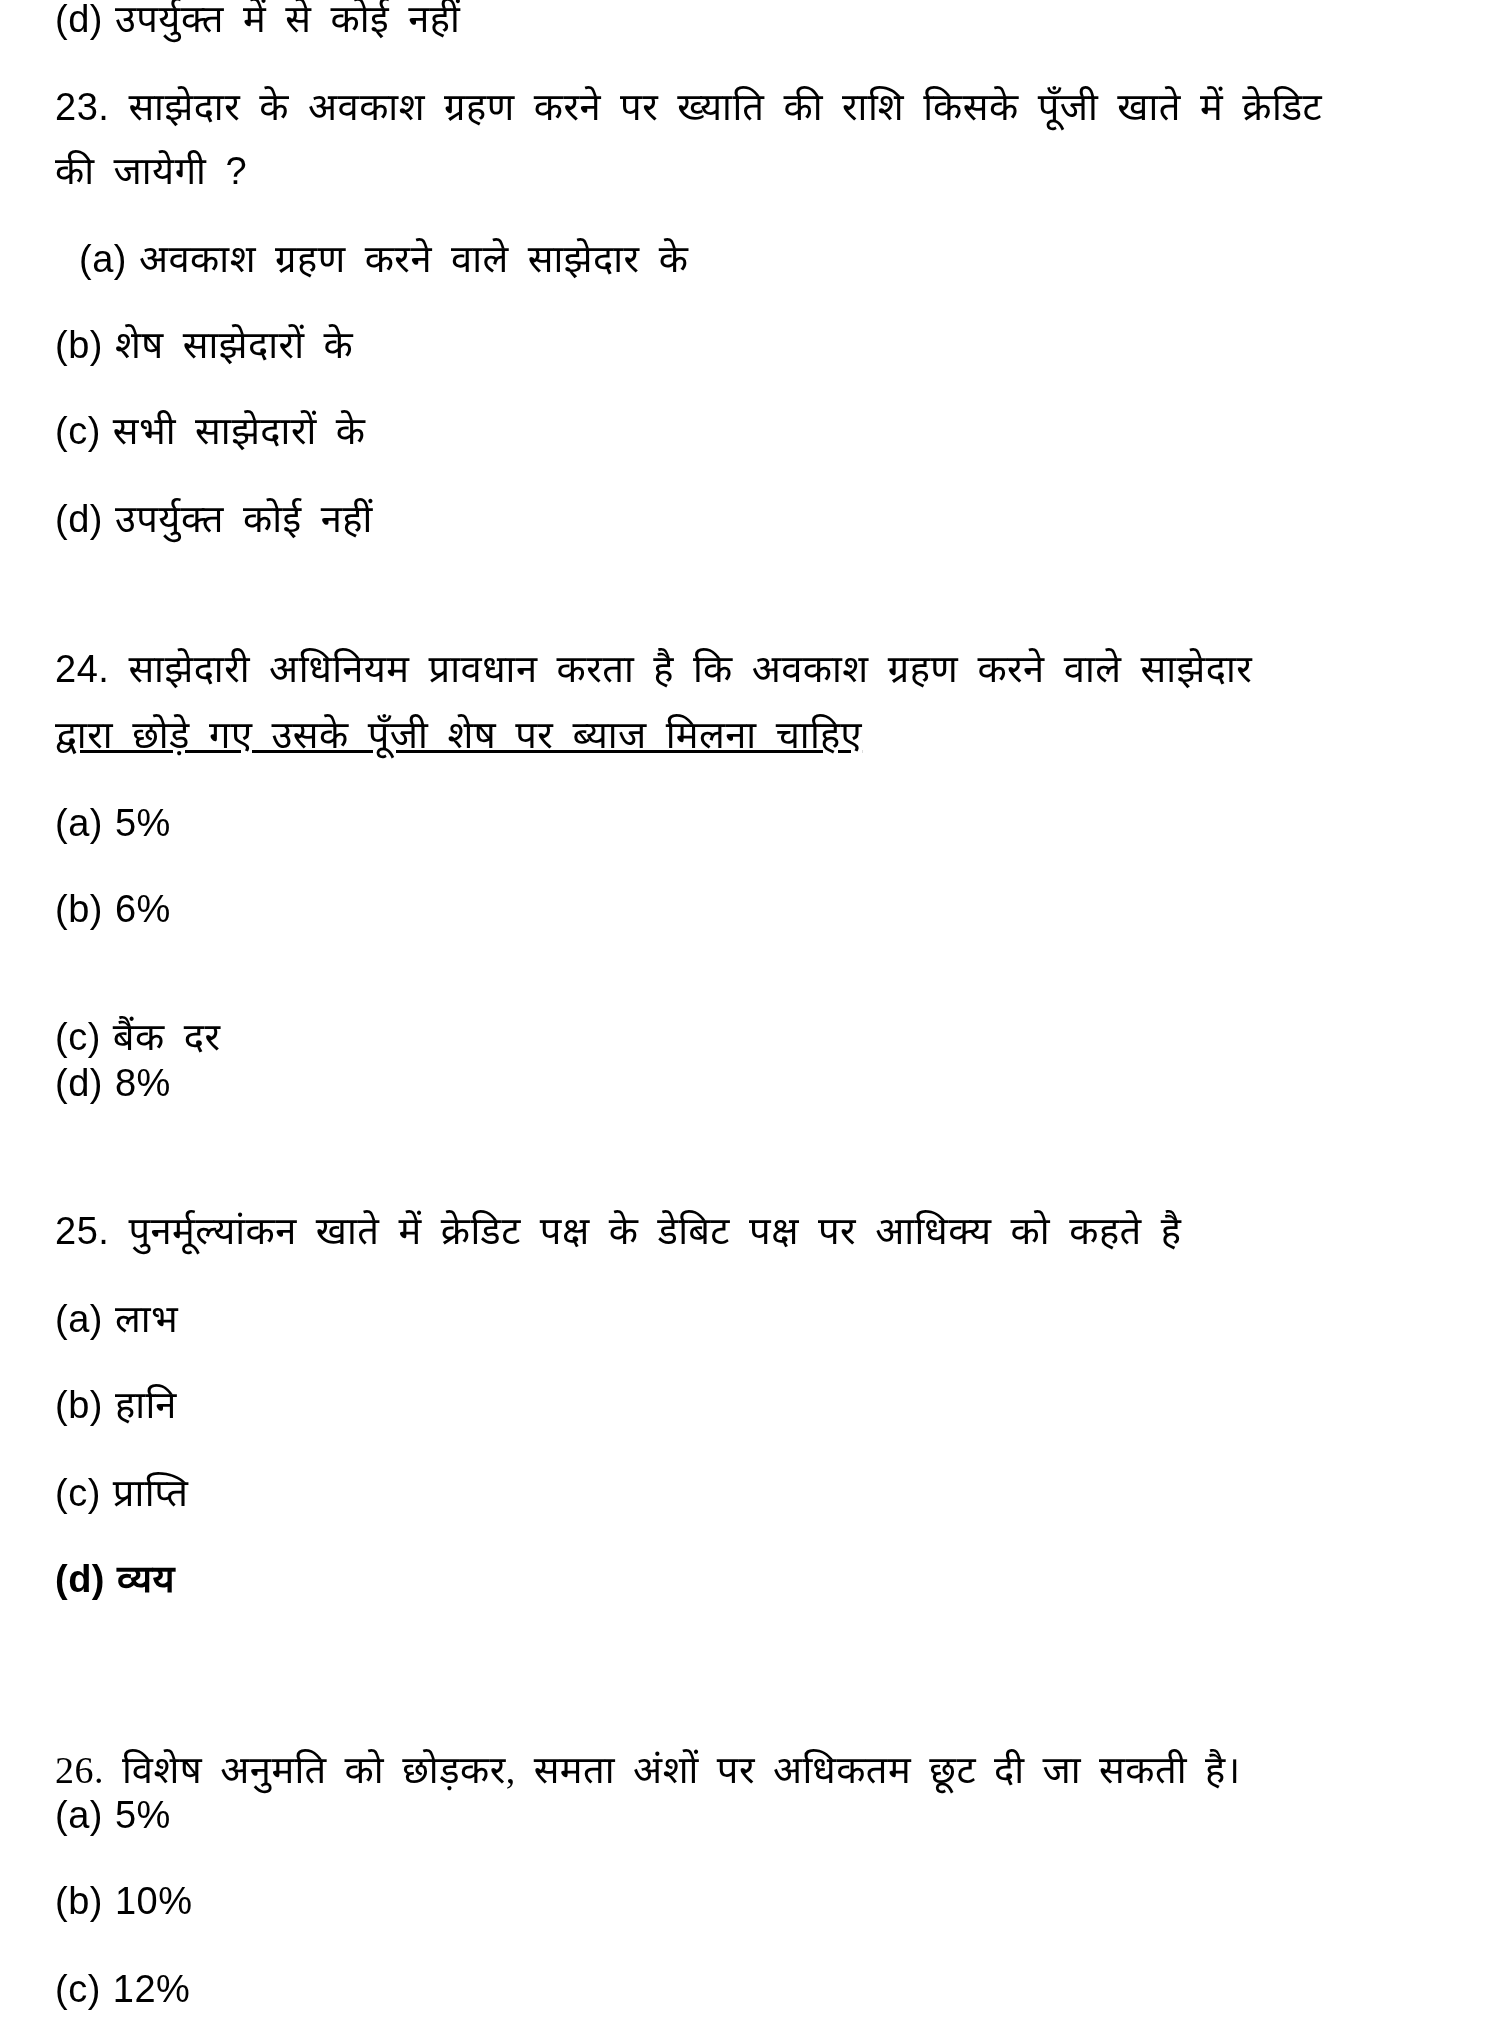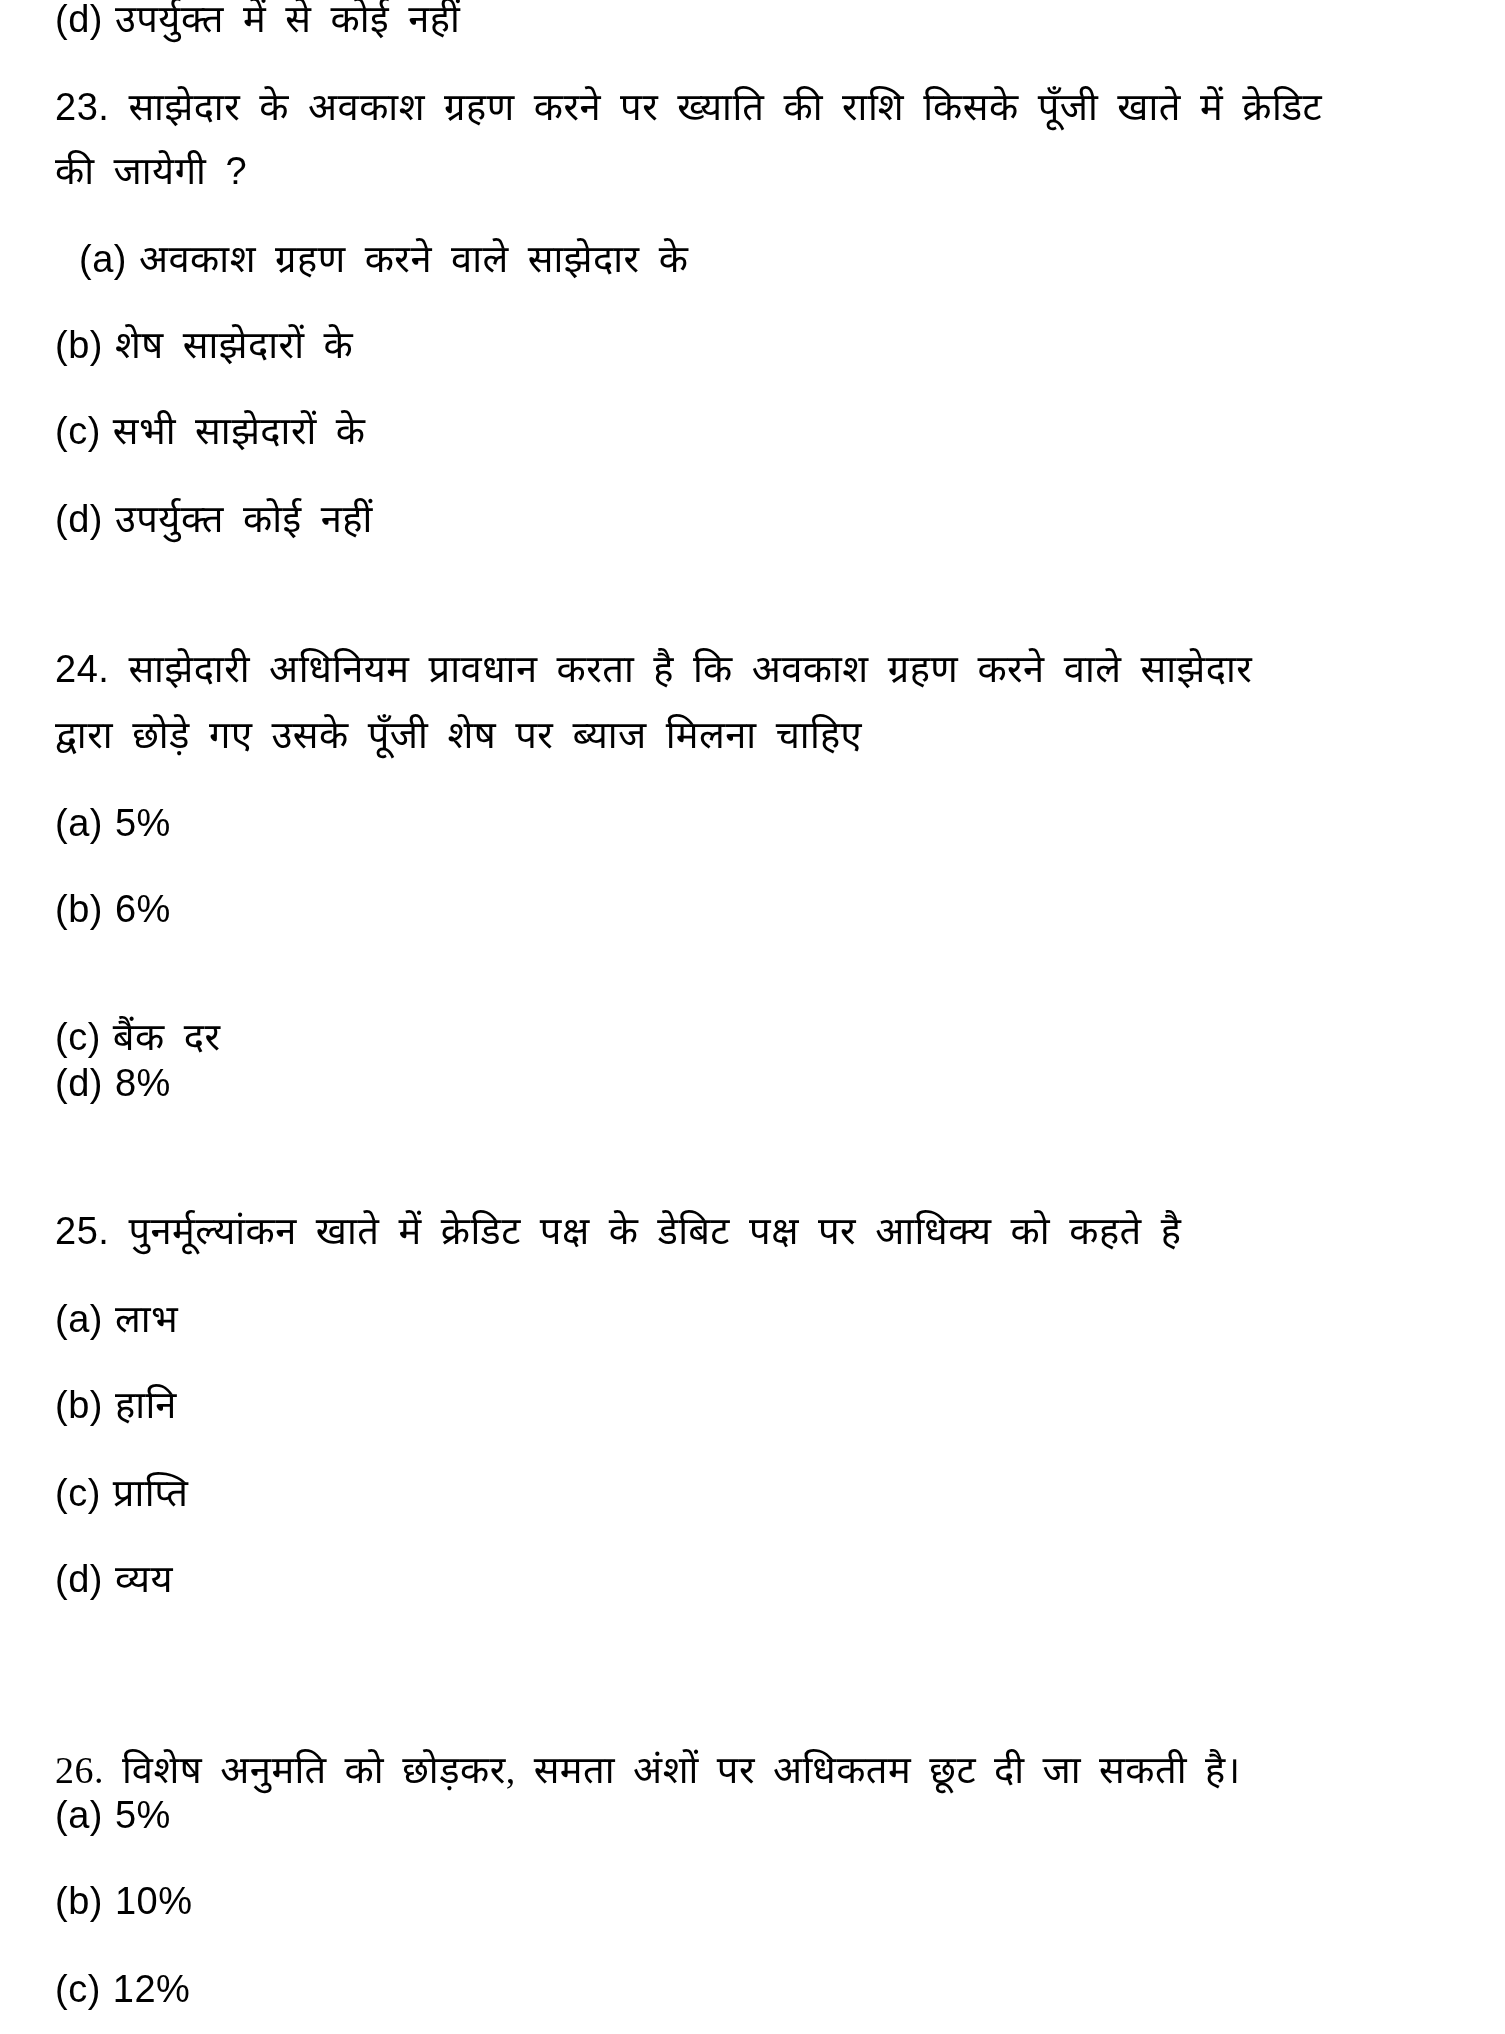--- a/index.html
+++ b/index.html
@@ -51,21 +51,21 @@
 <div class="line" style="top:408px;">
   <span class="opt-label">(c)</span><span>सभी साझेदारों के</span>
 </div>
 <div class="line" style="top:496px;">
   <span class="opt-label">(d)</span><span>उपर्युक्त कोई नहीं</span>
 </div>
 
 <div class="line" style="top:646px;">
   <span>24.</span> <span>साझेदारी अधिनियम प्रावधान करता है कि अवकाश ग्रहण करने वाले साझेदार</span>
 </div>
-<div class="line" style="top:712px;">
+<div class="line" style="top:712px;text-decoration:underline;">
   <span>द्वारा छोड़े गए उसके पूँजी शेष पर ब्याज मिलना चाहिए</span>
 </div>
 <div class="line" style="top:800px;">
   <span class="opt-label">(a)</span><span>5%</span>
 </div>
 <div class="line" style="top:886px;">
   <span class="opt-label">(b)</span><span>6%</span>
 </div>
 <div class="line" style="top:974px;margin-top:40px;">
   <span class="opt-label">(c)</span><span>बैंक दर</span>
@@ -79,21 +79,21 @@
 </div>
 <div class="line" style="top:1296px;">
   <span class="opt-label">(a)</span><span>लाभ</span>
 </div>
 <div class="line" style="top:1382px;">
   <span class="opt-label">(b)</span><span>हानि</span>
 </div>
 <div class="line" style="top:1470px;">
   <span class="opt-label">(c)</span><span>प्राप्ति</span>
 </div>
-<div class="line" style="top:1556px;">
+<div class="line" style="top:1556px;font-weight:bold;">
   <span class="opt-label">(d)</span><span>व्यय</span>
 </div>
 
 <div class="line" style="top:1747px;font-family:Liberation Serif, serif;">
   <span>26.</span> <span>विशेष अनुमति को छोड़कर, समता अंशों पर अधिकतम छूट दी जा सकती है।</span>
 </div>
 <div class="line" style="top:1792px;">
   <span class="opt-label">(a)</span><span>5%</span>
 </div>
 <div class="line" style="top:1878px;">

